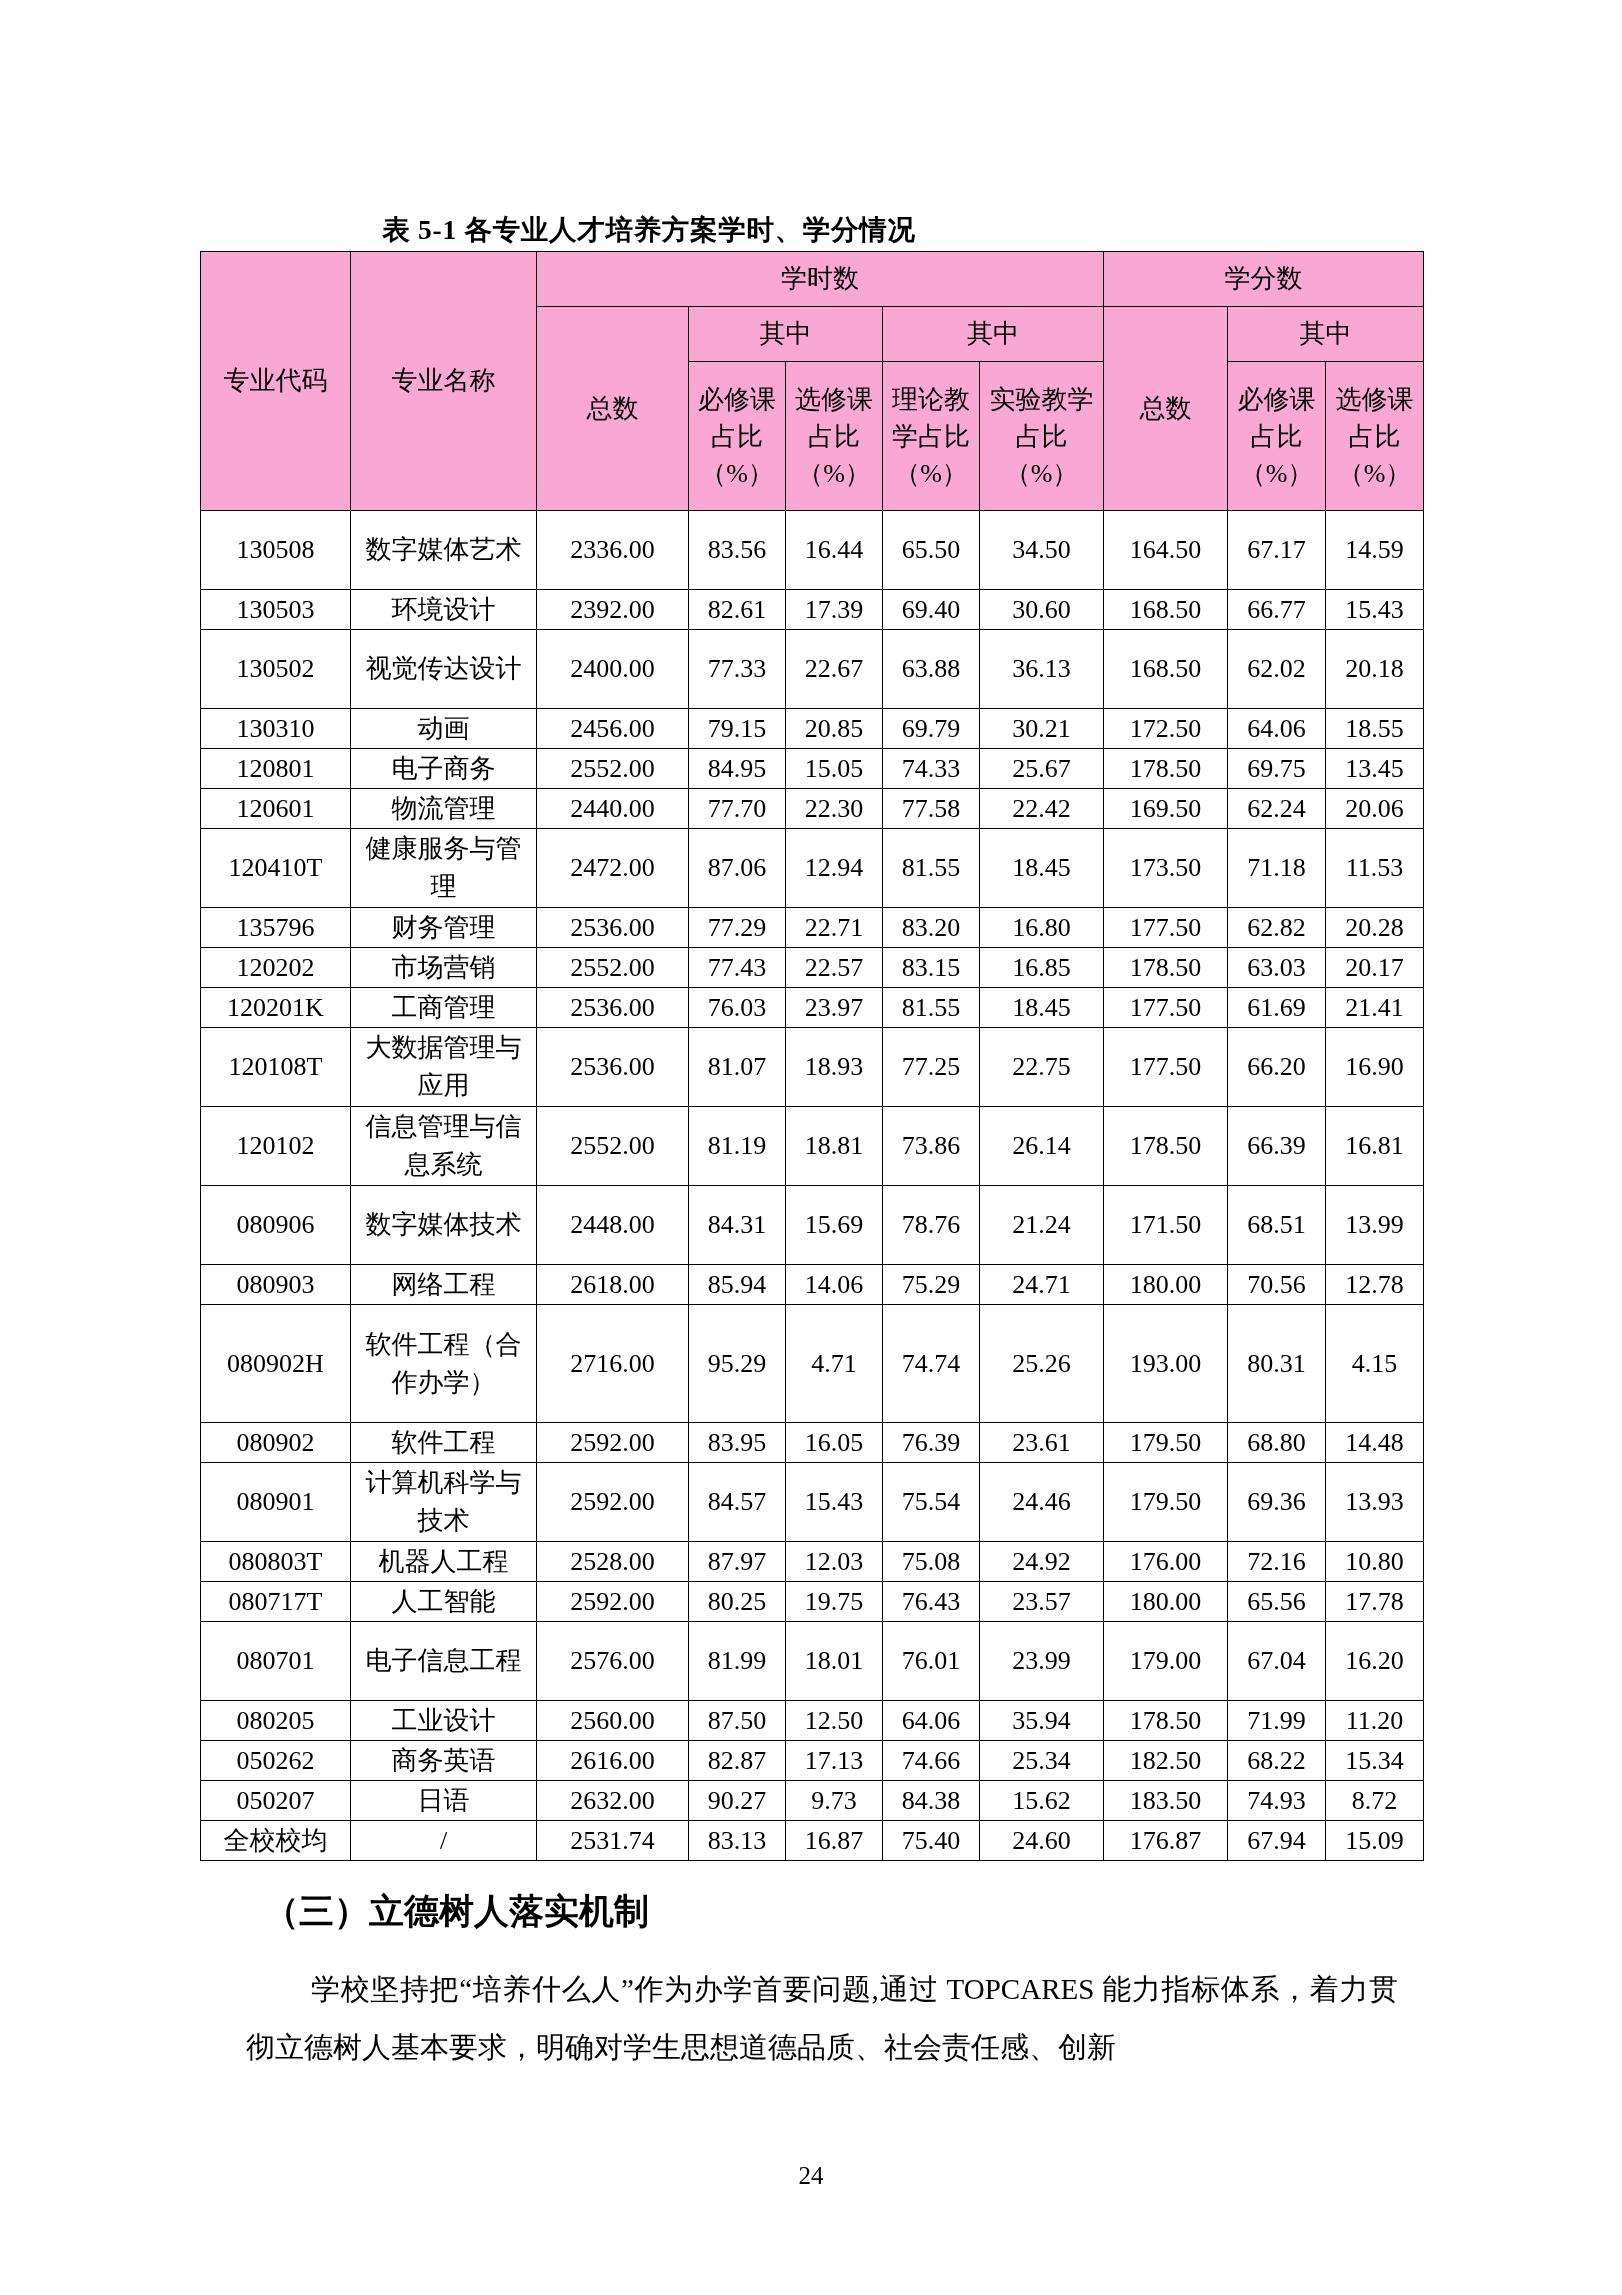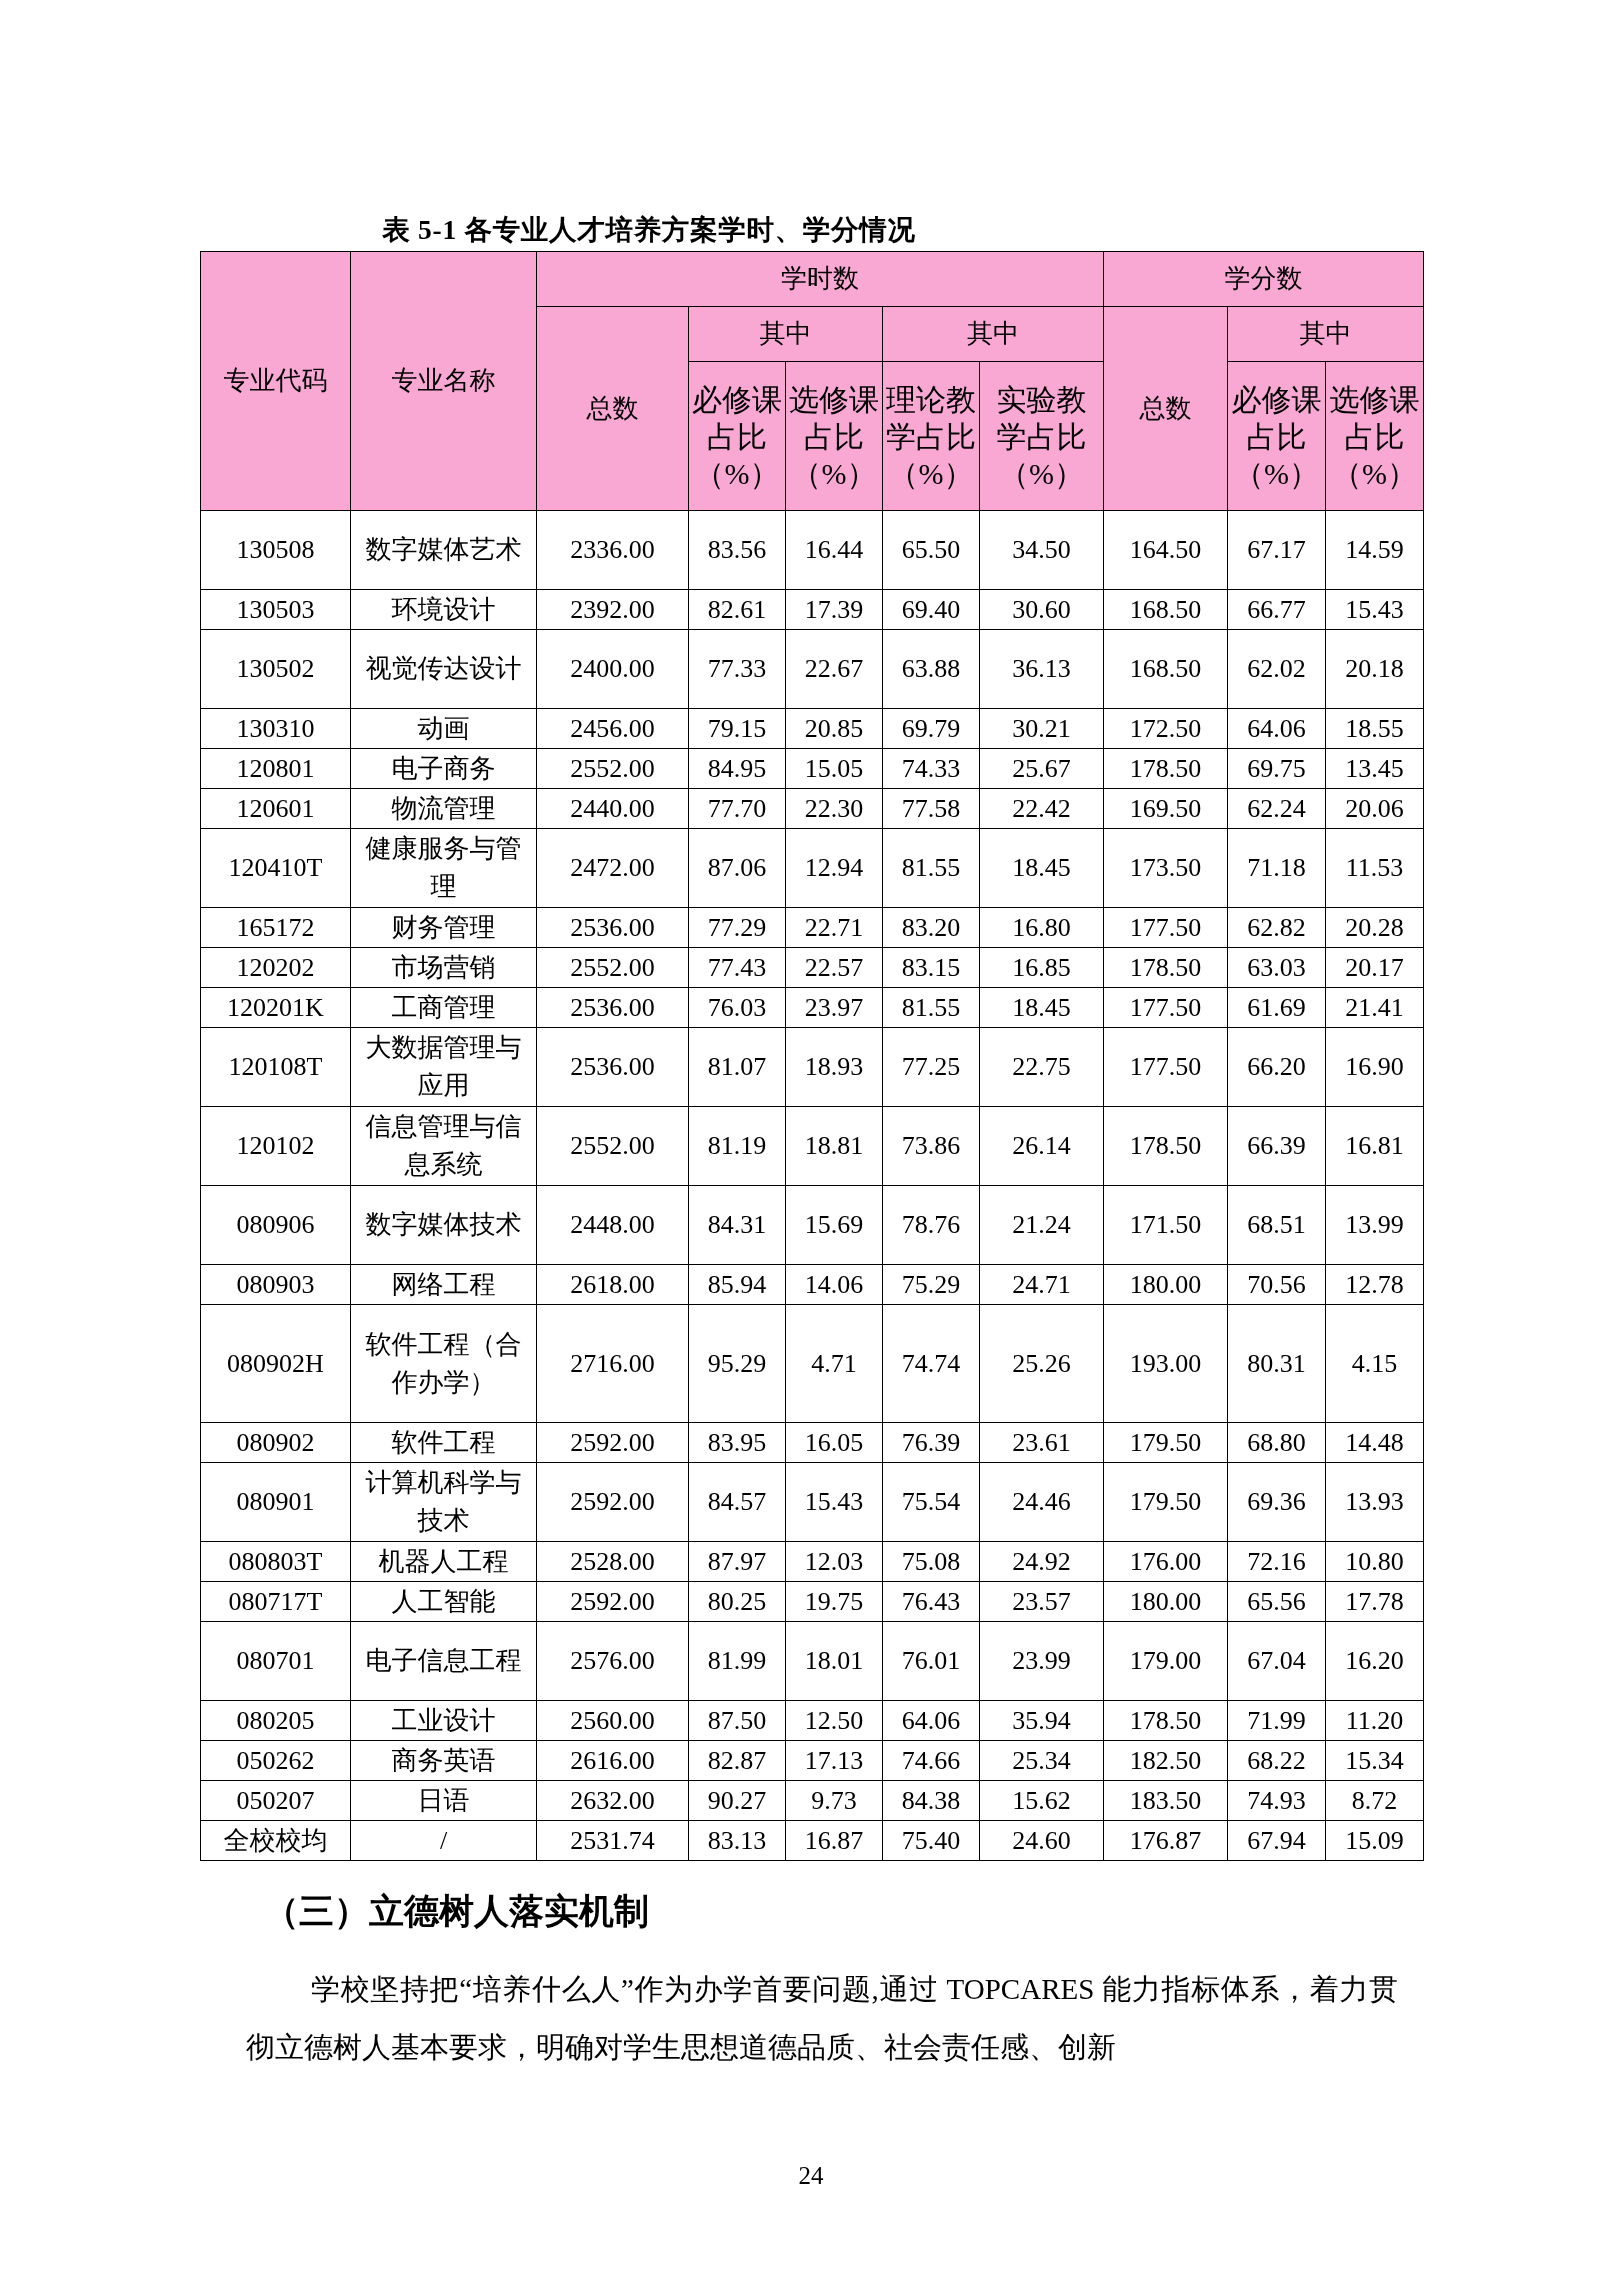--- a/index.html
+++ b/index.html
@@ -6,21 +6,21 @@
   body { width: 1622px; height: 2295px; position: relative; overflow: hidden;
          font-family: "Liberation Serif", "DejaVu Serif", serif; color: #000; }
   .caption { position: absolute; left: 0; width: 1298px; top: 211px; text-align: center;
              font-size: 27.5px; font-weight: bold; line-height: 37px; letter-spacing: 0.7px; }
   table.t { position: absolute; left: 200px; top: 251px; width: 1224px;
             border-collapse: collapse; table-layout: fixed; font-size: 26px; }
   table.t td, table.t th { border: 1.6px solid #000; text-align: center; vertical-align: middle;
             padding: 0 2.6px; line-height: 38px; font-weight: normal; overflow: hidden; }
   table.t thead th { background: #f9a8d4; }
   table.t thead th.grp { font-size: 26px; }
-  table.t thead th.lbl { line-height: 37px; font-size: 30px; }
+  table.t thead th.lbl { line-height: 37px; font-size: 26px; }
   table.t tbody td { background: #ffffff; }
   table.t tbody td.name { line-height: 38px; margin-left: 14px; }
   .h1 { height: 55px; } .h2 { height: 55px; } .h3 { height: 149px; }
   .r1 { height: 40px; padding-left: 18px; } .r2 { height: 79px; } .r3 { height: 118px; }
   .section-heading { position: absolute; left: 264px; top: 1890px;
             font-family: "DejaVu Sans", "Liberation Sans", sans-serif; font-size: 35px;
             line-height: 43px; font-weight: bold; }
   .para { position: absolute; left: 246px; width: 1152px; top: 1960px;
           font-size: 29px; line-height: 58px; text-indent: 65px; text-align: justify; }
   .page-num { position: absolute; left: 0; width: 1622px; text-align: center; top: 2161px;
@@ -146,21 +146,21 @@
         <td>2472.00</td>
         <td>87.06</td>
         <td>12.94</td>
         <td>81.55</td>
         <td>18.45</td>
         <td>173.50</td>
         <td>71.18</td>
         <td>11.53</td>
       </tr>
       <tr class="r1">
-        <td>165172</td>
+        <td>135796</td>
         <td class="name">财务管理</td>
         <td>2536.00</td>
         <td>77.29</td>
         <td>22.71</td>
         <td>83.20</td>
         <td>16.80</td>
         <td>177.50</td>
         <td>62.82</td>
         <td>20.28</td>
       </tr>

